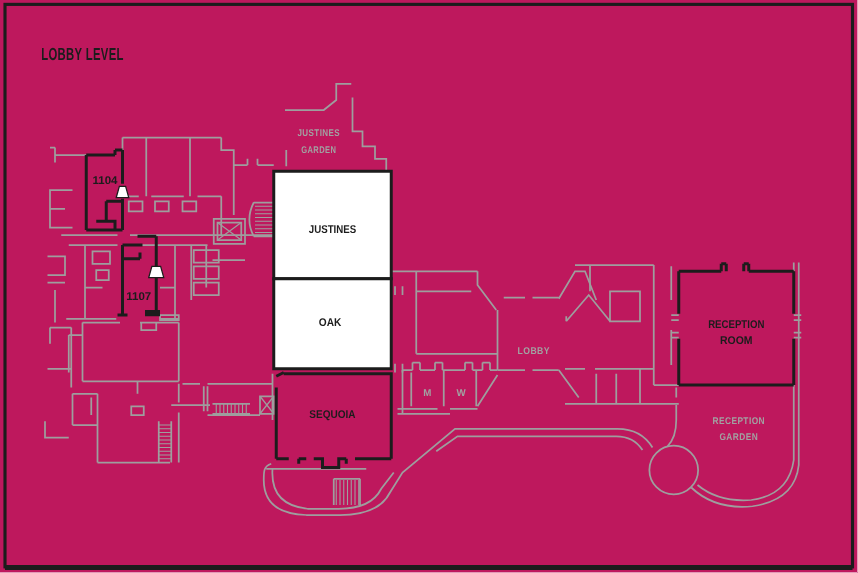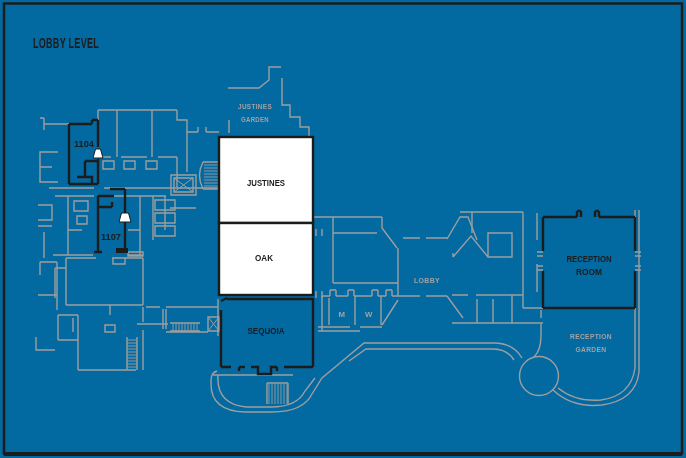--- a/index.html
+++ b/index.html
@@ -1,17 +1,17 @@
 <!DOCTYPE html>
 <html><head>
 <meta charset="utf-8">
 <style>
   html,body{margin:0;padding:0;background:#fff;}
   .stage{
-    position:relative;width:686px;height:458px;background:#0369a1;
+    position:relative;width:686px;height:458px;background:#be185d;
     font-family:"Liberation Sans", sans-serif;overflow:hidden;
   }
   svg{position:absolute;left:0;top:0;}
   .gw{stroke:#9e9e9e;stroke-width:1.4;fill:none;stroke-linecap:butt;}
   .gwt{stroke:#9e9e9e;stroke-width:1;fill:none;}
   .hatch{stroke:#9e9e9e;stroke-width:0.9;fill:none;}
   .bw{stroke:#1c1c1c;stroke-width:2.4;fill:none;stroke-linecap:butt;}
   .broom{stroke:#1c1c1c;stroke-width:2.4;fill:#ffffff;}
   .bfill{fill:#1c1c1c;stroke:none;}
   .door{fill:#ffffff;stroke:#1c1c1c;stroke-width:1;}

